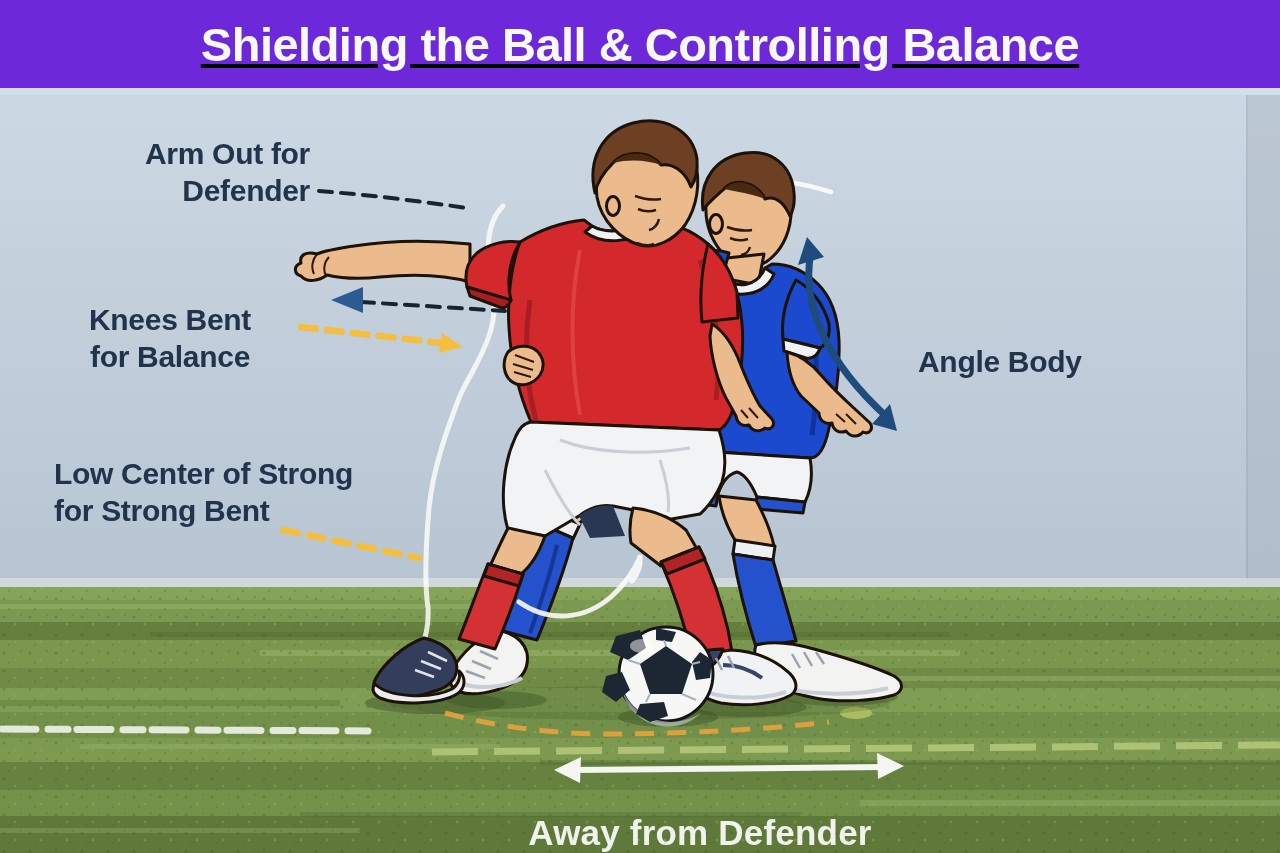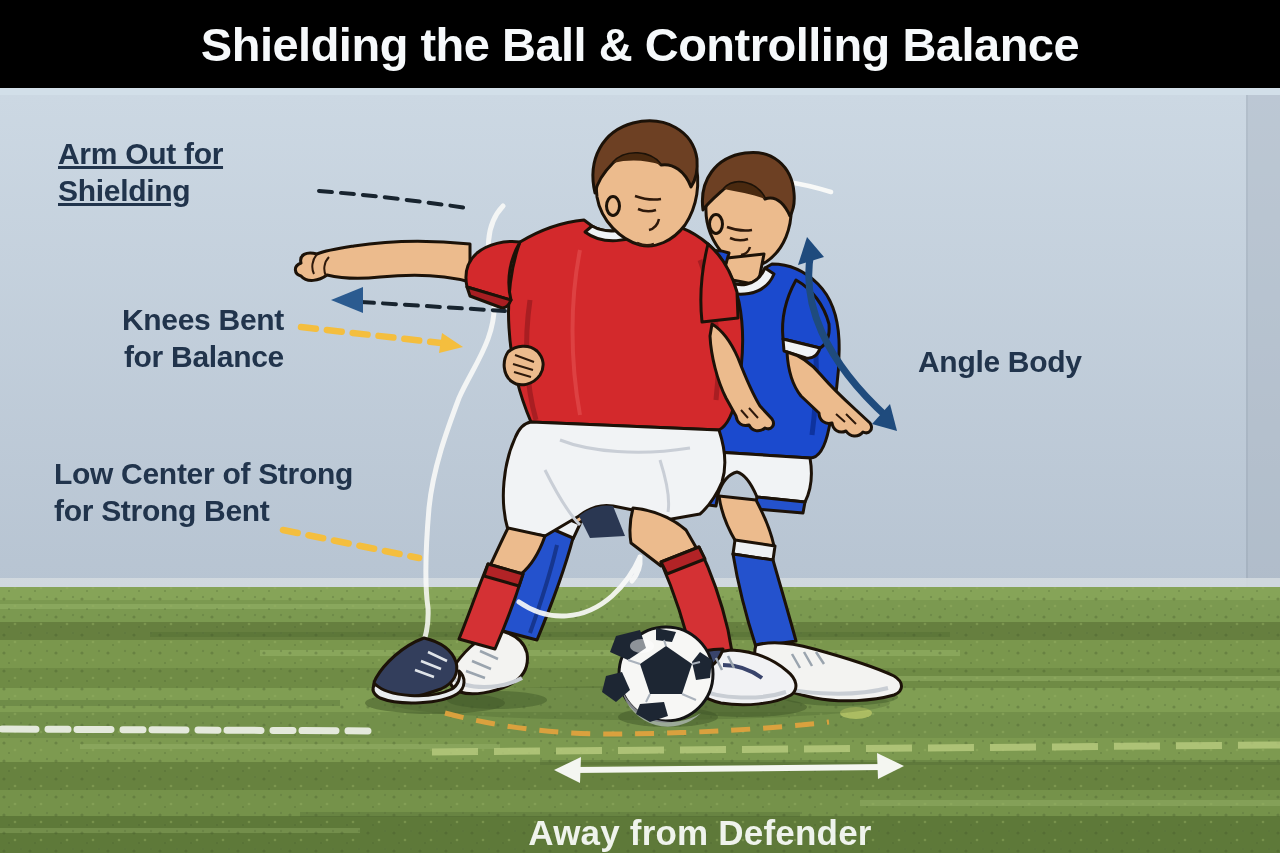--- a/index.html
+++ b/index.html
@@ -3,21 +3,21 @@
 <meta charset="utf-8">
 <style>
   html,body{margin:0;padding:0;background:#222;}
   .stage{
     position:relative;width:1280px;height:853px;overflow:hidden;
     font-family:"Liberation Sans","DejaVu Sans",sans-serif;
     background:#c3cfdc;
   }
   .header{
     position:absolute;left:0;top:0;width:1280px;height:88px;
-    background:#000000;display:flex;align-items:center;justify-content:center;
+    background:#6d28d9;display:flex;align-items:center;justify-content:center;
     border-bottom:7px solid #d2dfe9;
     box-sizing:content-box;
     text-decoration:underline;
   }
   .title{
     color:#f6f9fb;font-size:47px;font-weight:700;letter-spacing:-0.5px;
     text-align:center;white-space:nowrap;
   }
   .scene{position:absolute;left:0;top:0;width:1280px;height:853px;}
   .label{
@@ -224,26 +224,26 @@
         <polygon points="554,770 581,757 580,783" fill="#f4f6f1"></polygon>
         <polygon points="904,766 877,753 878,779" fill="#f4f6f1"></polygon>
       </g>
     </g>
   </svg>
 
   <div class="header">
     <div class="title">Shielding the Ball &amp; Controlling Balance</div>
   </div>
 
-  <div class="label" style="left:58px;top:136px;width:252px;text-decoration:underline;">
+  <div class="label" style="left:58px;top:136px;width:252px;text-align:right;">
     <span class="ln">Arm Out for</span>
-    <span class="ln">Shielding</span>
-  </div>
-
-  <div class="label" style="left:80px;top:302px;width:204px;text-align:right;">
+    <span class="ln">Defender</span>
+  </div>
+
+  <div class="label" style="left:68px;top:302px;width:204px;text-align:center;">
     <span class="ln">Knees Bent</span>
     <span class="ln">for Balance</span>
   </div>
 
   <div class="label" style="left:54px;top:456px;width:420px;">
     <span class="ln">Low Center of Strong</span>
     <span class="ln">for Strong Bent</span>
   </div>
 
 

